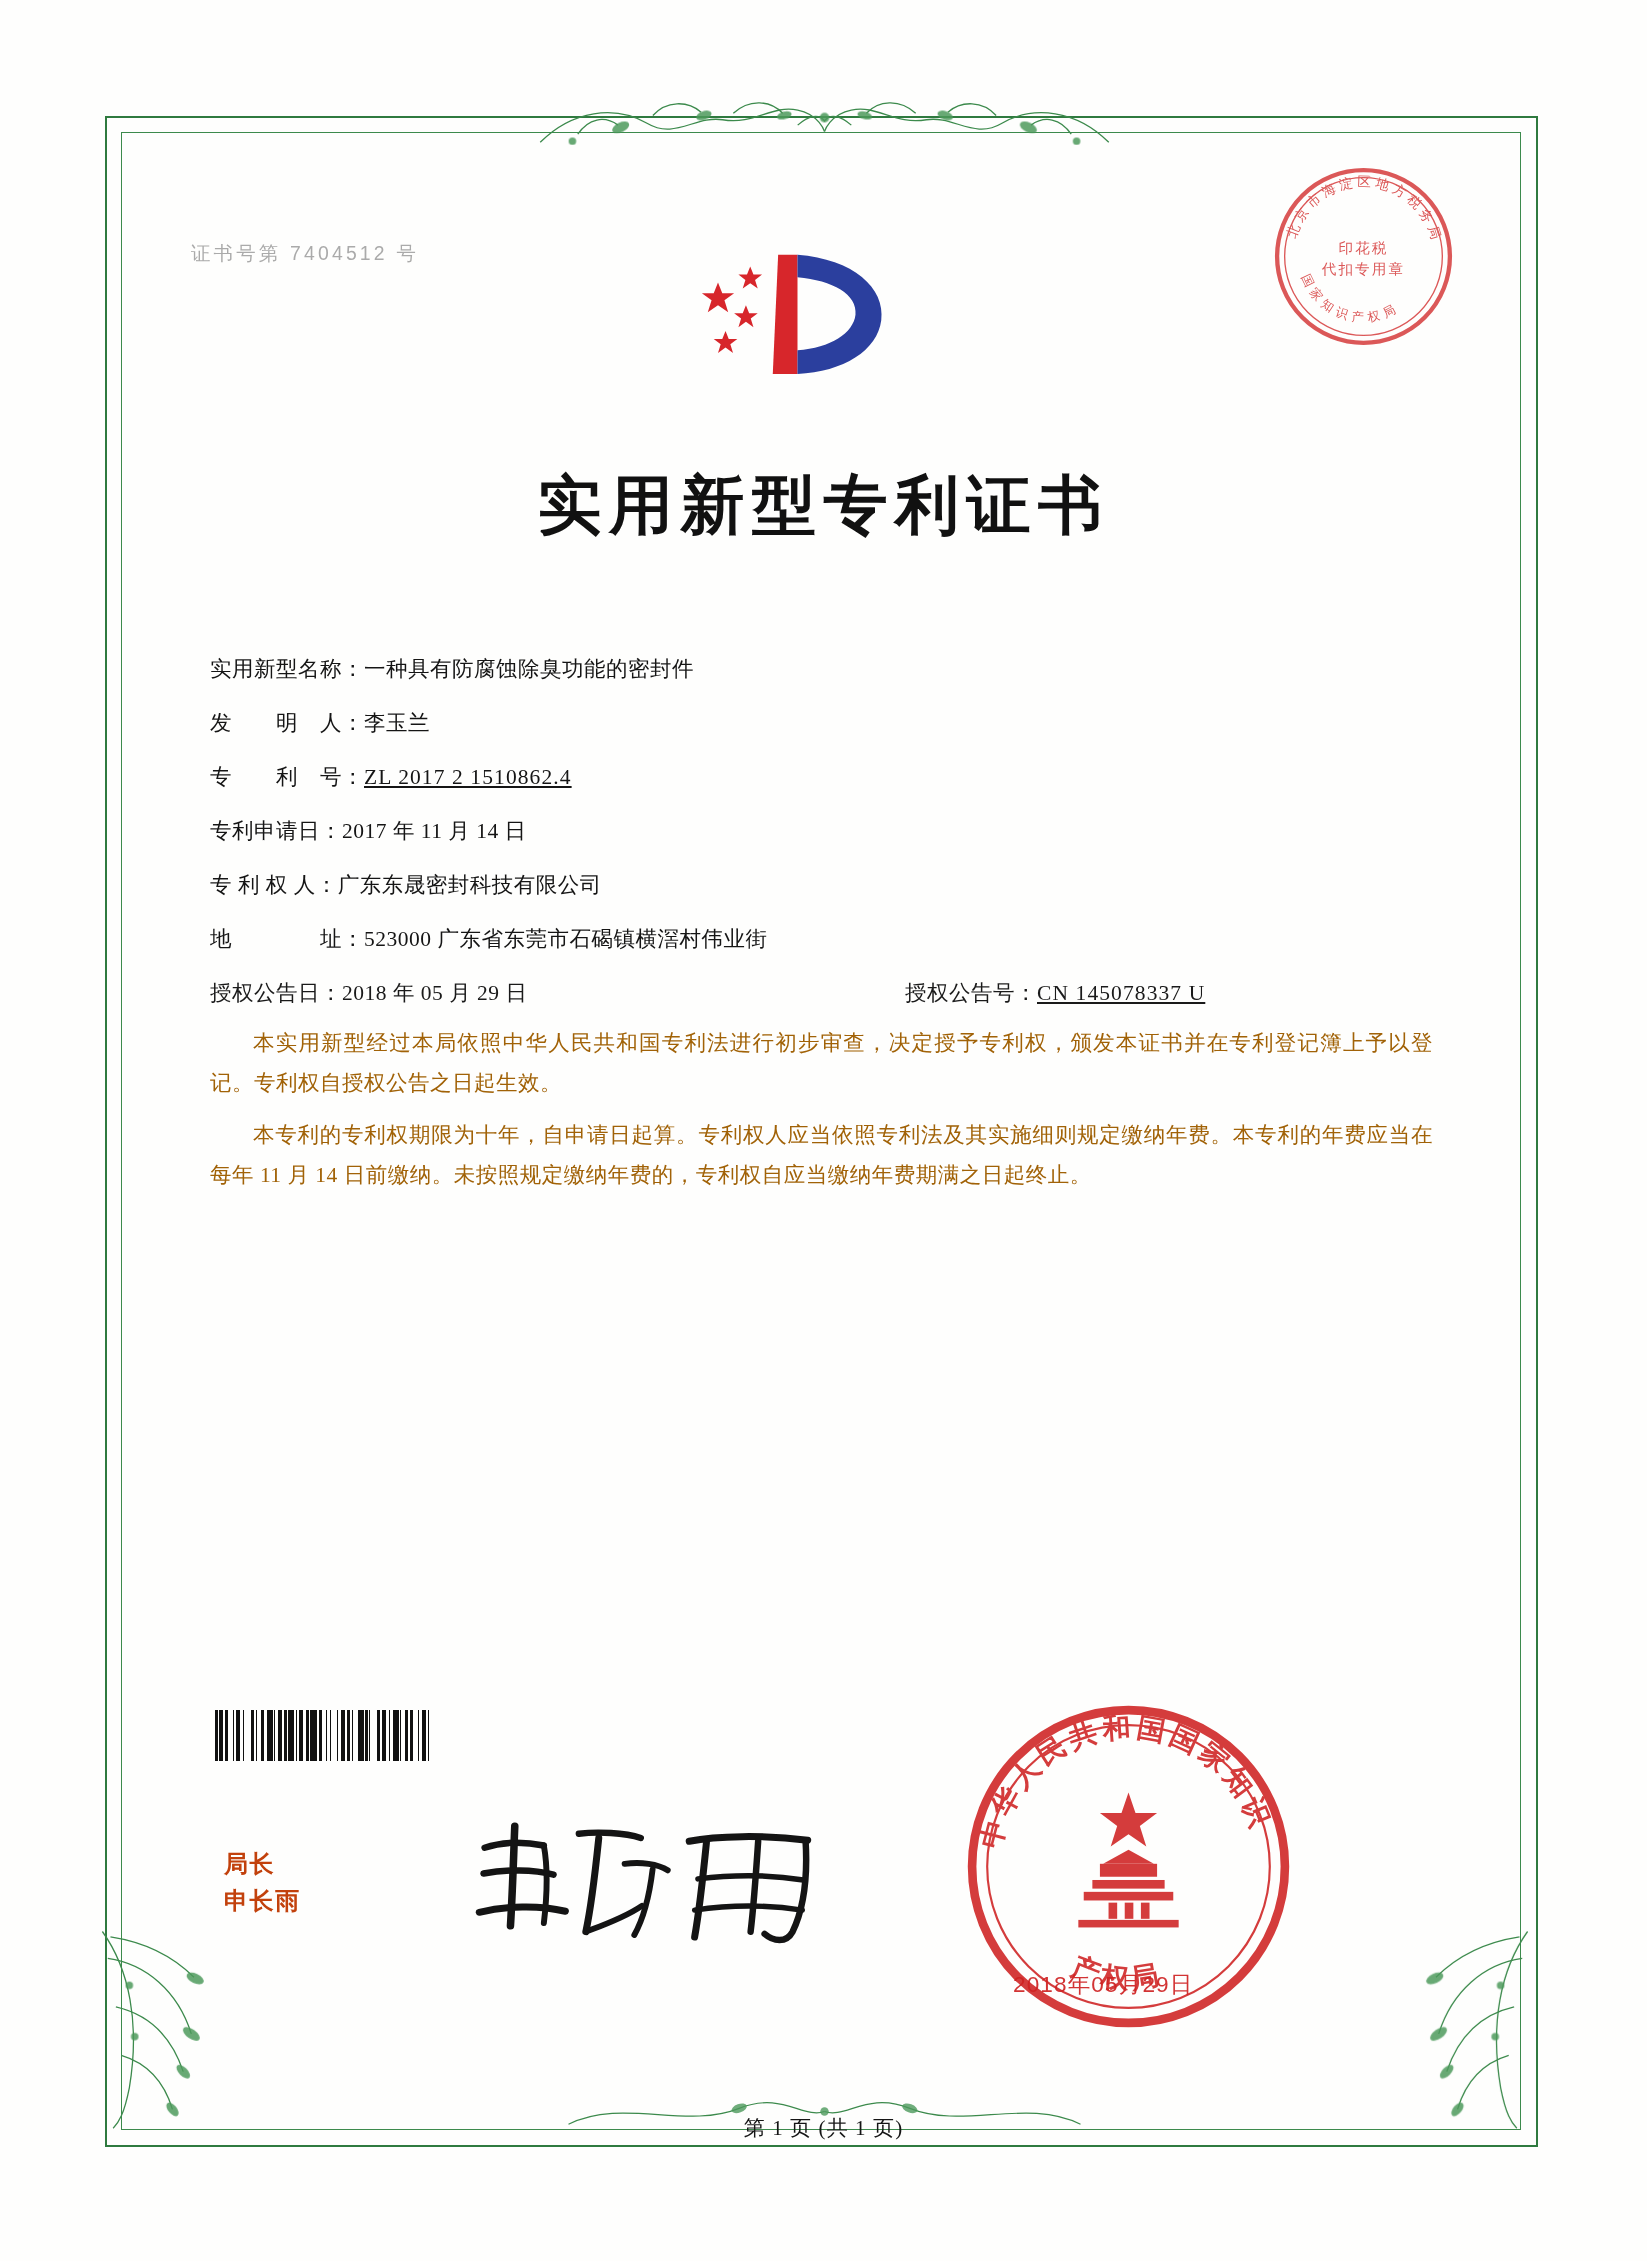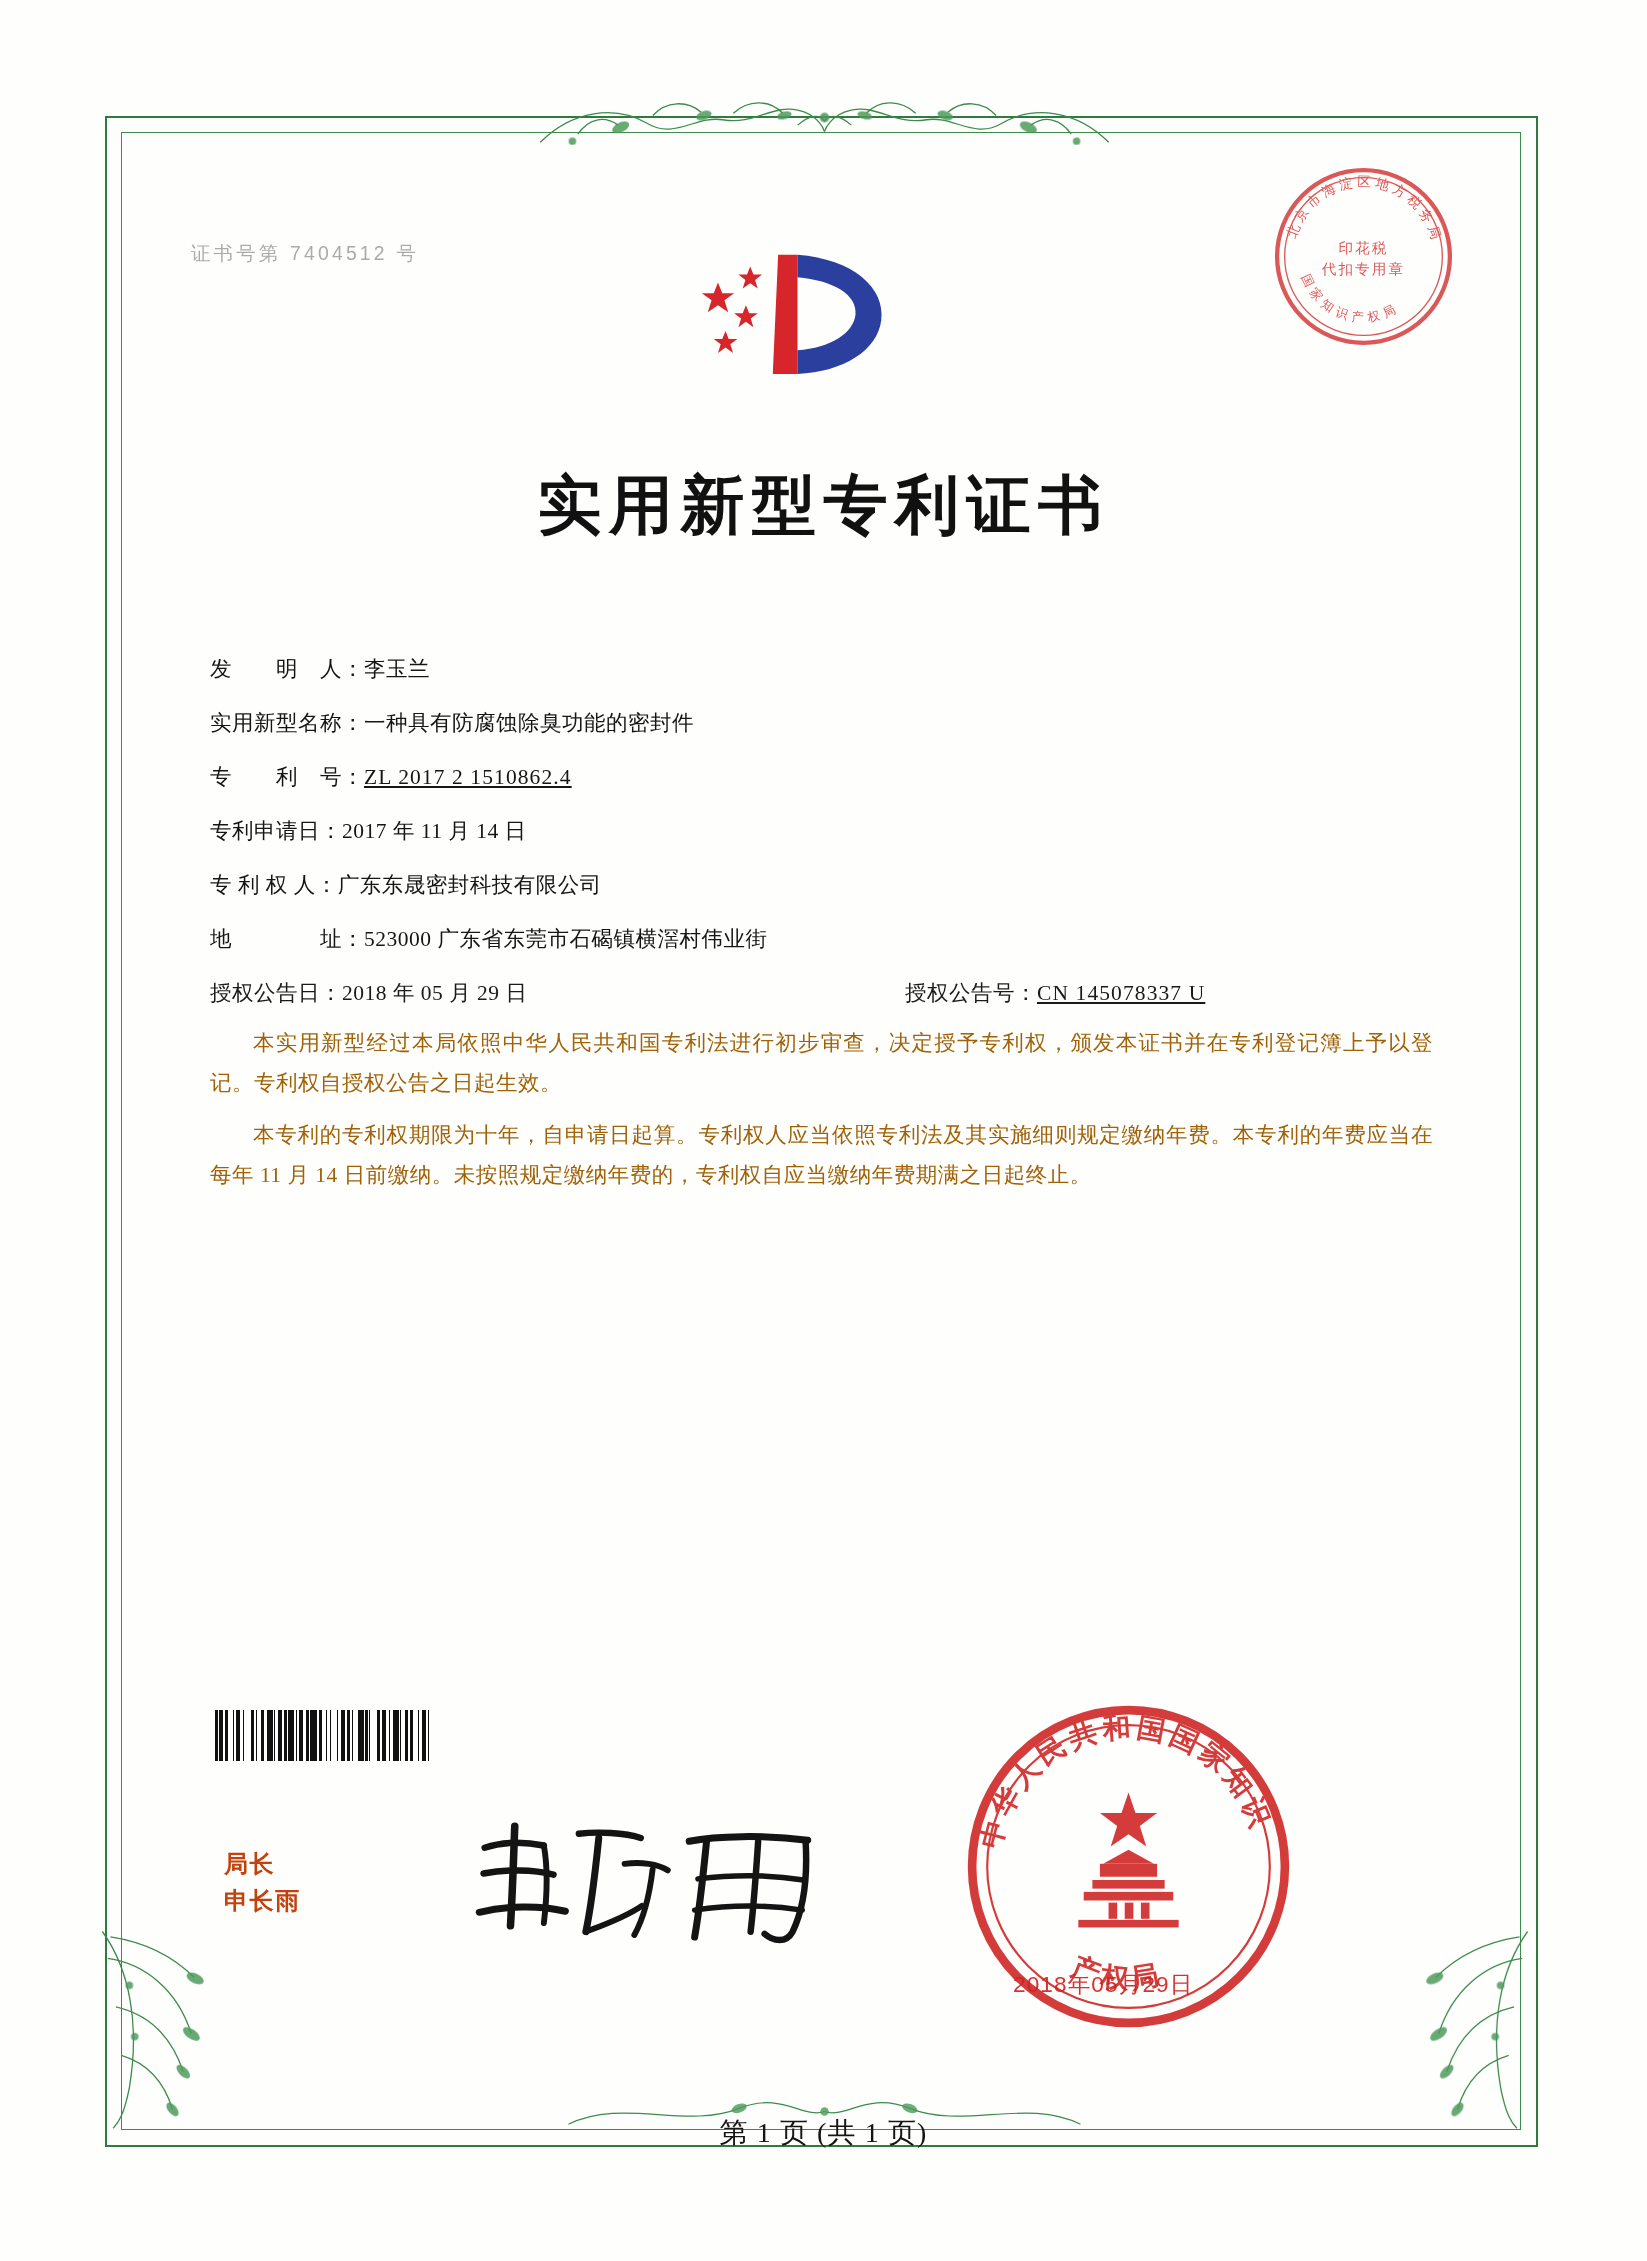--- a/index.html
+++ b/index.html
@@ -205,21 +205,21 @@
     letter-spacing: 1.1px;
     font-family: "Liberation Sans", sans-serif;
     opacity: .92;
   }
 
   .page-footer {
     position: absolute;
     left: 0; right: 0;
     top: 2114px;
     text-align: center;
-    font-size: 28px;
+    font-size: 21px;
     color: #151515;
     letter-spacing: 1.1px;
   }
 </style>
 </head>
 <body>
 
 <div class="page">
 
   <div class="frame-outer"></div>
@@ -342,24 +342,24 @@
         <text x="175" y="168" text-anchor="middle" font-size="27" fill="#d22a2a" font-family="'Liberation Serif',serif" letter-spacing="4">印花税</text>
         <text x="175" y="208" text-anchor="middle" font-size="27" fill="#d22a2a" font-family="'Liberation Serif',serif" letter-spacing="4">代扣专用章</text>
       </g>
     </svg>
   </div>
 
   <div class="cert-title">实用新型专利证书</div>
 
   <div class="fields">
     <div class="field-row">
+      <span class="field-label">实用新型名称：</span><span class="field-value">一种具有防腐蚀除臭功能的密封件</span>
+    </div>
+    <div class="field-row">
       <span class="field-label">发　　明　人：</span><span class="field-value">李玉兰</span>
-    </div>
-    <div class="field-row">
-      <span class="field-label">实用新型名称：</span><span class="field-value">一种具有防腐蚀除臭功能的密封件</span>
     </div>
     <div class="field-row">
       <span class="field-label">专　　利　号：</span><span class="field-value mono-space">ZL 2017 2 1510862.4</span>
     </div>
     <div class="field-row">
       <span class="field-label">专利申请日：</span><span class="field-value">2017 年 11 月 14 日</span>
     </div>
     <div class="field-row">
       <span class="field-label">专 利 权 人：</span><span class="field-value">广东东晟密封科技有限公司</span>
     </div>

